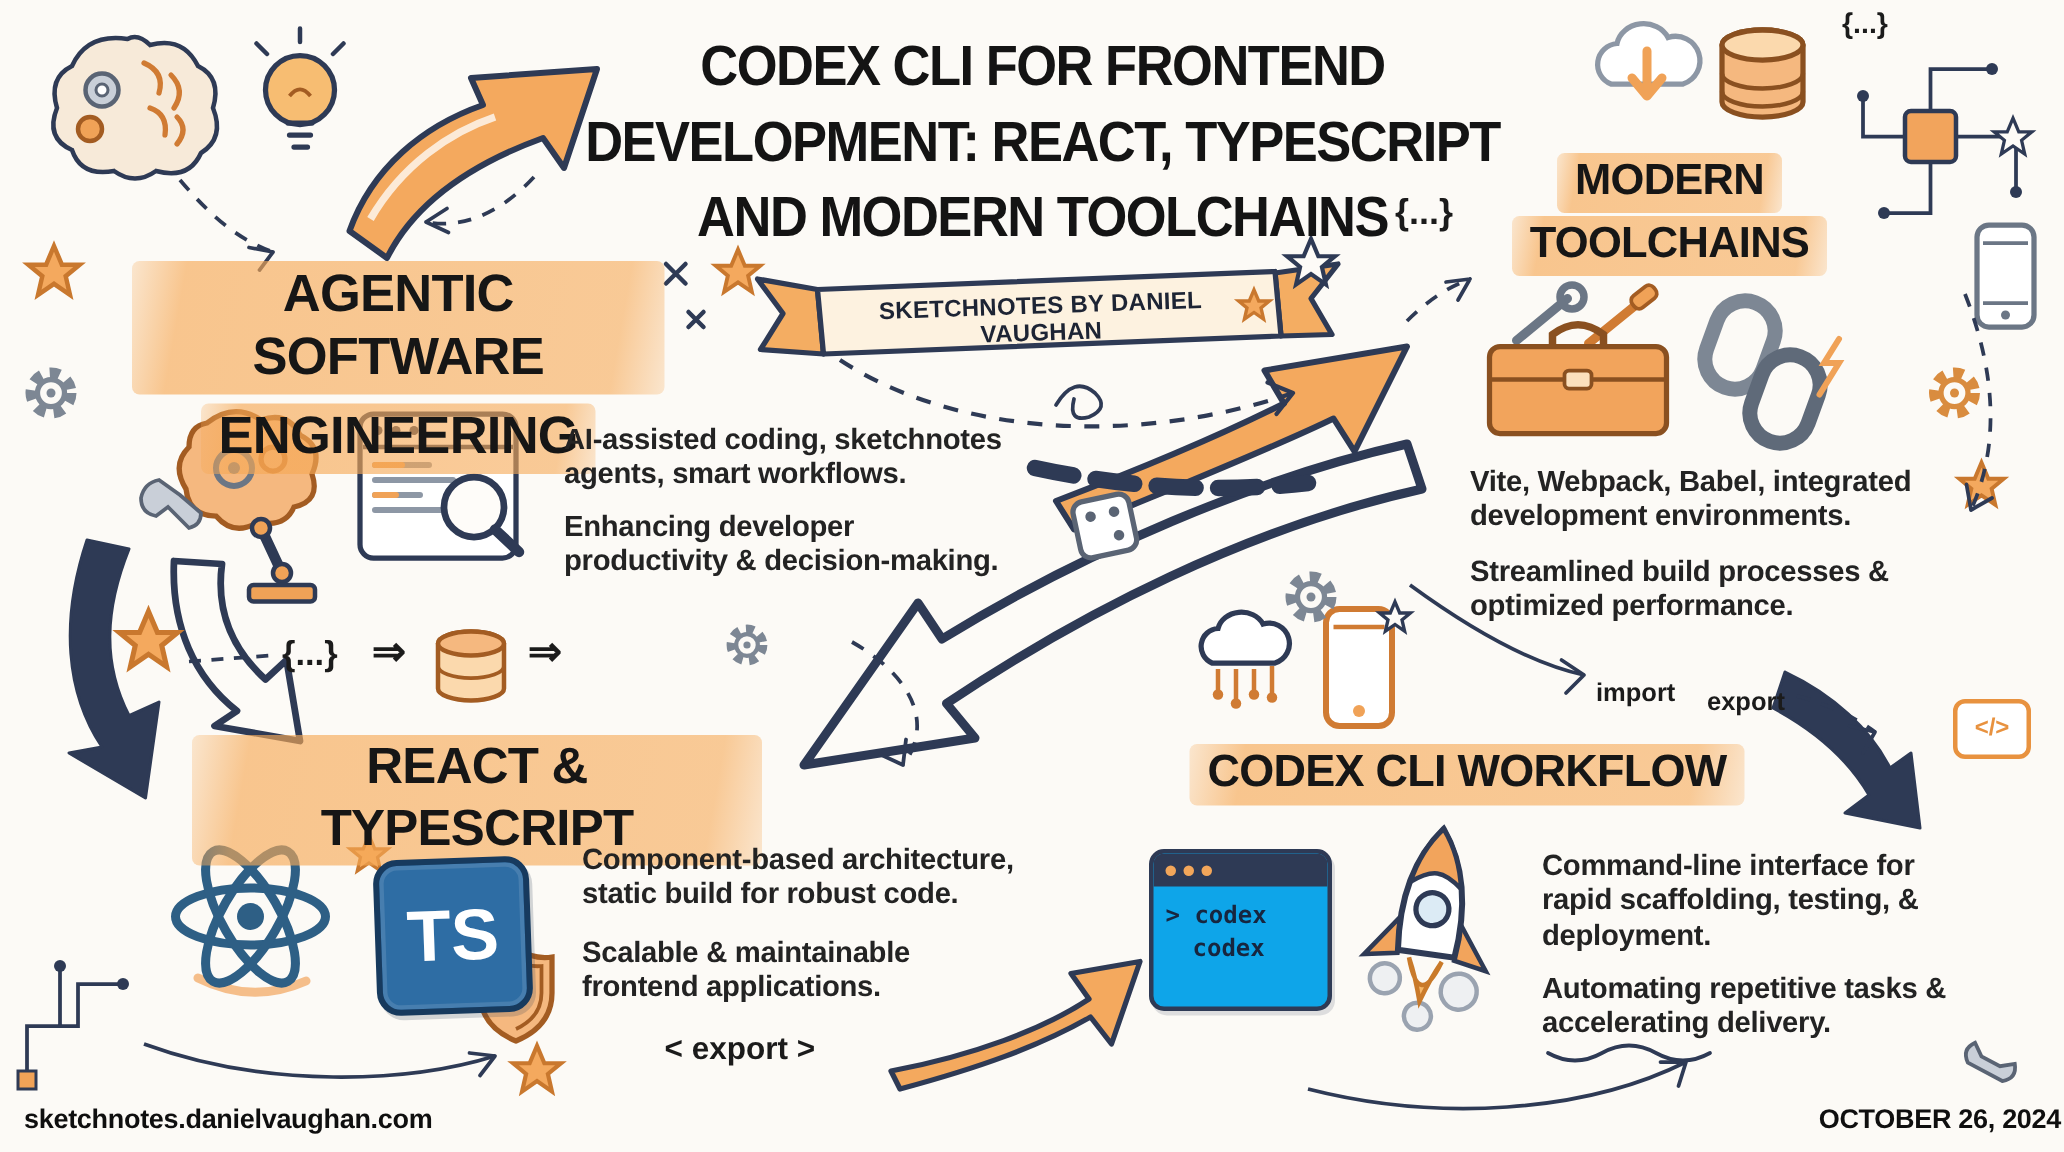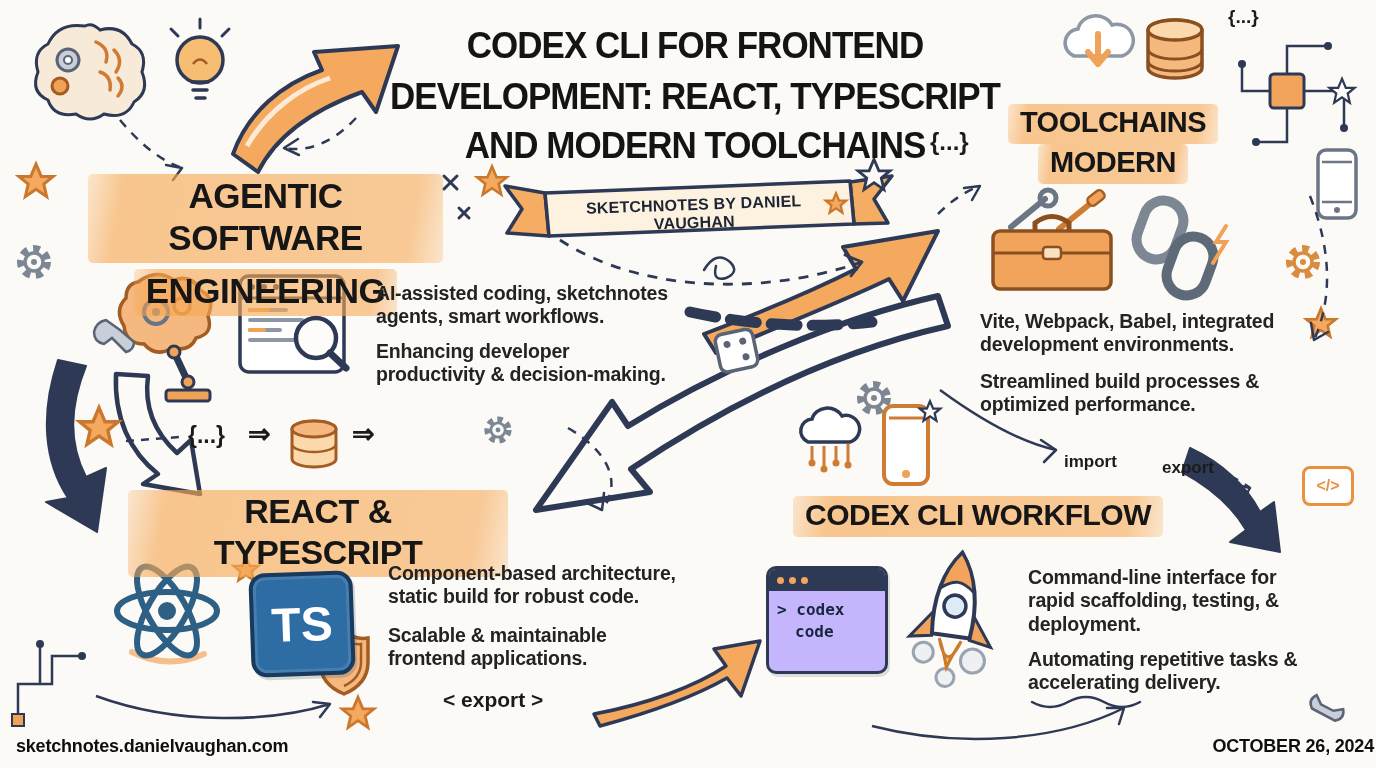--- a/index.html
+++ b/index.html
@@ -9,21 +9,21 @@
     font-family:"Liberation Sans", sans-serif;
     color:#1b1b1b;
   }
   .t-abs { position:absolute; }
   .title { text-align:center; font-weight:800; font-size:35px; line-height:1.33; letter-spacing:-1px; color:#141414; transform:scaleY(1.08); transform-origin:top center; }
   .heading { font-weight:800; color:#161616; text-align:center; line-height:1.2; letter-spacing:-0.5px; }
   .hl { background:linear-gradient(100deg, rgba(246,169,86,0.25), rgba(246,169,86,0.65) 10%, rgba(246,169,86,0.6) 90%, rgba(246,169,86,0.25)); padding:1px 12px 4px; border-radius:5px; display:inline-block; }
   .para { font-size:19.5px; font-weight:700; color:#232323; line-height:1.2; letter-spacing:-0.2px; }
   .label { font-weight:800; color:#1b1b1b; }
   .ribbon-text { text-align:center; font-weight:800; font-size:16px; letter-spacing:0.2px; transform:rotate(-2deg); color:#1d2434; }
-  .terminal { border:3.5px solid #2e3a55; border-radius:10px; background:#c4b5fd; overflow:hidden; box-shadow:2px 3px 0 rgba(46,58,85,0.15); }
+  .terminal { border:3.5px solid #2e3a55; border-radius:10px; background:#0ea5e9; overflow:hidden; box-shadow:2px 3px 0 rgba(46,58,85,0.15); }
   .terminal-bar { height:22px; background:#2e3a55; display:flex; align-items:center; gap:5px; padding:0 8px; }
   .terminal-bar .dot { width:7px; height:7px; border-radius:50%; background:#f2a65a; }
   .terminal-body { font-family:"DejaVu Sans Mono", monospace; font-weight:700; font-size:16px; color:#17263f; padding:8px 8px 0 8px; line-height:1.4; }
   .terminal-body .l2 { padding-left:18px; }
   .ts-logo { background:#2e6da4; border:4px solid #173a5e; border-radius:16px; color:#ffffff; display:flex; align-items:center; justify-content:center; font-size:48px; font-weight:800; transform:rotate(-2deg); box-shadow:inset 0 0 0 3px rgba(255,255,255,0.12), 2px 3px 0 rgba(46,58,85,0.2); }
   .code-tag { border:3px solid #e8923f; color:#e8923f; border-radius:8px; font-weight:800; font-size:16px; display:flex; align-items:center; justify-content:center; background:#fff; }
   .footer-text { font-size:18px; font-weight:800; color:#0f0f0f; letter-spacing:-0.2px; }
 </style>
 </head>
 <body>
@@ -326,62 +326,62 @@
 <div class="t-abs label" style="left:930px;top:128px;font-size:24px;">{...}</div>
 
 <div class="t-abs ribbon-text" style="left:556px;top:196px;width:276px;">SKETCHNOTES BY DANIEL VAUGHAN</div>
 
 <div class="t-abs heading" style="left:88px;top:174px;width:355px;font-size:35px;">
   <div><span class="hl">AGENTIC SOFTWARE</span></div>
   <div style="margin-top:6px;"><span class="hl">ENGINEERING</span></div>
 </div>
 
 <div class="t-abs heading" style="left:993px;top:102px;width:240px;font-size:29px;">
+  <div><span class="hl">MODERN</span></div>
   <div style="margin-top:2px;"><span class="hl">TOOLCHAINS</span></div>
-  <div><span class="hl">MODERN</span></div>
 </div>
 
 <div class="t-abs heading" style="left:128px;top:490px;width:380px;font-size:34px;">
   <span class="hl">REACT &amp; TYPESCRIPT</span>
 </div>
 
 <div class="t-abs heading" style="left:778px;top:496px;width:400px;font-size:30px;">
   <span class="hl">CODEX CLI WORKFLOW</span>
 </div>
 
 <div class="t-abs para" style="left:376px;top:282px;width:310px;">AI-assisted coding, sketchnotes agents, smart workflows.</div>
 <div class="t-abs para" style="left:376px;top:340px;width:300px;">Enhancing developer productivity &amp; decision-making.</div>
 <div class="t-abs para" style="left:980px;top:310px;width:310px;">Vite, Webpack, Babel, integrated development environments.</div>
 <div class="t-abs para" style="left:980px;top:370px;width:290px;">Streamlined build processes &amp; optimized performance.</div>
 <div class="t-abs para" style="left:388px;top:562px;width:310px;">Component-based architecture, static build for robust code.</div>
 <div class="t-abs para" style="left:388px;top:624px;width:260px;">Scalable &amp; maintainable frontend applications.</div>
 <div class="t-abs para" style="left:1028px;top:566px;width:290px;">Command-line interface for rapid scaffolding, testing, &amp; deployment.</div>
 <div class="t-abs para" style="left:1028px;top:648px;width:300px;">Automating repetitive tasks &amp; accelerating delivery.</div>
 
 <div class="t-abs label" style="left:1064px;top:452px;font-size:17px;">import</div>
-<div class="t-abs label" style="left:1138px;top:458px;font-size:17px;margin-left:24px;">export</div>
+<div class="t-abs label" style="left:1138px;top:458px;font-size:17px;">export</div>
 <div class="t-abs label" style="left:443px;top:688px;font-size:21px;">&lt; export &gt;</div>
 <div class="t-abs label" style="left:188px;top:422px;font-size:23px;">{...}</div>
 <div class="t-abs label" style="left:1228px;top:6px;font-size:19px;">{...}</div>
 <div class="t-abs label" style="left:248px;top:418px;font-size:27px;">⇒</div>
 <div class="t-abs label" style="left:352px;top:418px;font-size:27px;">⇒</div>
 
 <div class="t-abs ts-logo" style="left:250px;top:572px;width:96px;height:96px;">
   <span>TS</span>
 </div>
 
 <div class="t-abs terminal" style="left:766px;top:566px;width:116px;height:102px;">
   <div class="terminal-bar">
     <span class="dot"></span>
     <span class="dot"></span>
     <span class="dot"></span>
   </div>
   <div class="terminal-body">
     <div>&gt; codex</div>
-    <div class="l2">code</div>
+    <div class="l2">codex</div>
   </div>
 </div>
 
 <div class="t-abs code-tag" style="left:1302px;top:466px;width:46px;height:34px;">
   <span>&lt;/&gt;</span>
 </div>
 
 <div class="t-abs footer-text" style="left:16px;top:736px;">sketchnotes.danielvaughan.com</div>
 <div class="t-abs footer-text" style="right:2px;top:736px;">OCTOBER 26, 2024</div>
 

